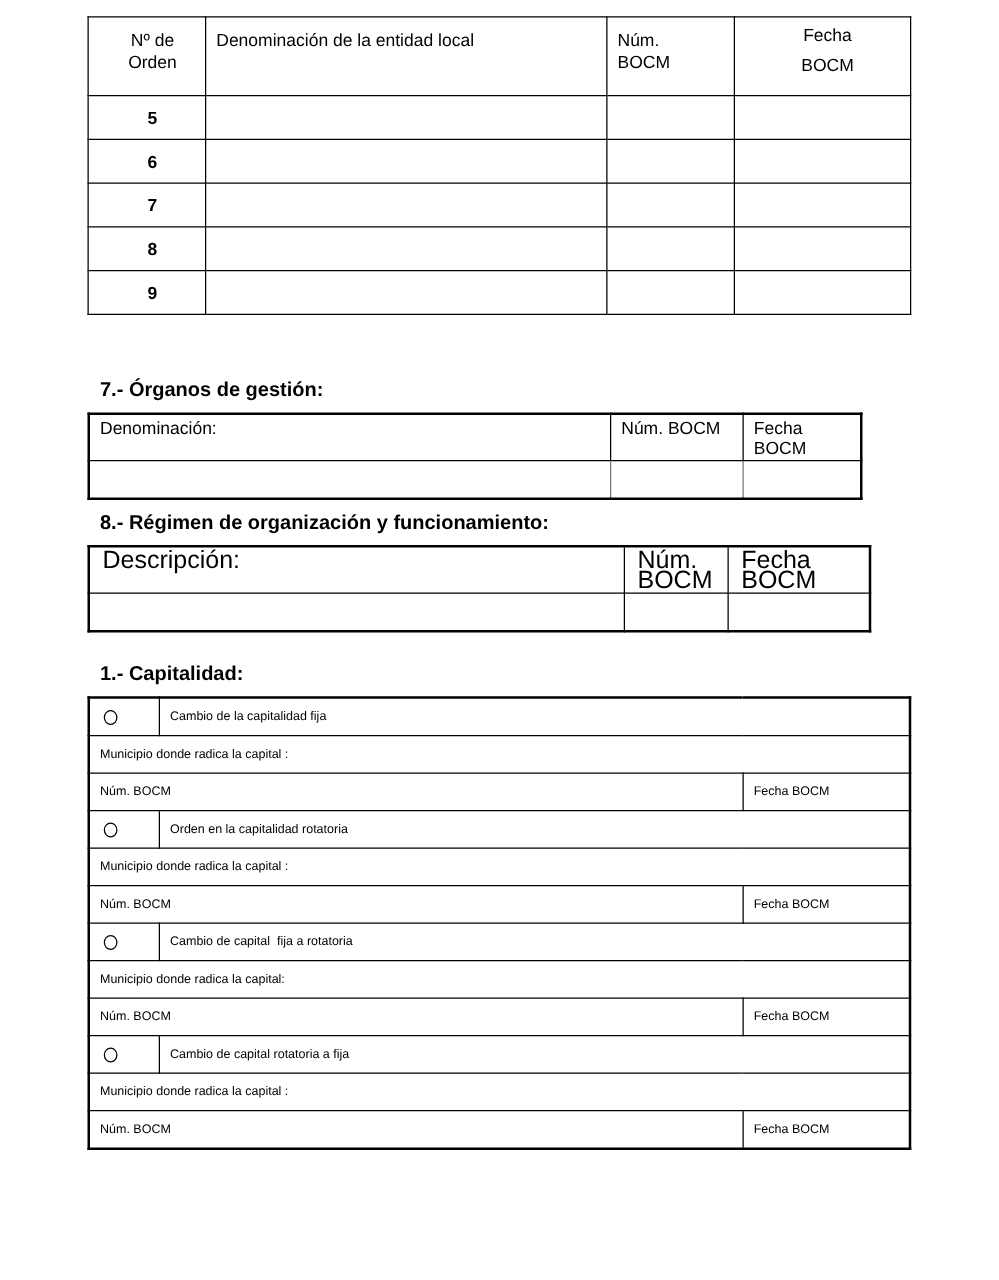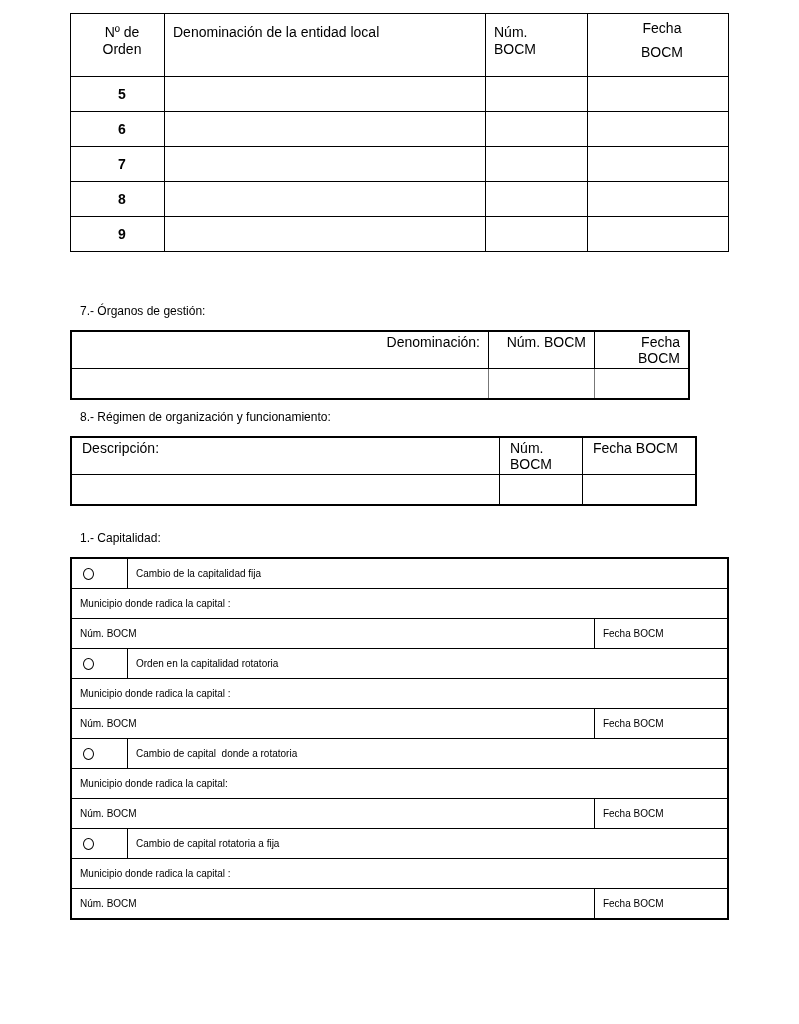--- a/index.html
+++ b/index.html
@@ -19,34 +19,34 @@
   #t-entities td.c3 { width: 93px; padding-left: 8px; }
   #t-entities td.c4 { padding-left: 8px; text-align: center; }
   #t-entities tr.hdr td { font-size: 14px; line-height: 17px; }
   #t-entities tr.hdr td.c1 { padding-top: 10px; }
   #t-entities tr.hdr td.c2 { padding-top: 10px; }
   #t-entities tr.hdr td.c3 { padding-top: 10px; }
   #t-entities tr.hdr td.c4 { padding-top: 2px; line-height: 24px; }
   #t-entities tr.row td.c1 { font-weight: bold; font-size: 14px; vertical-align: middle; }
 
   .section-title {
-    position: absolute; left: 80px; font-weight: normal; font-size: 12px;
+    position: absolute; left: 80px; font-weight: bold; font-size: 16px;
   }
 
   
-  #t-organos { left: 70px; top: 330px; width: 620px; border: 2.5px solid #000; text-align: right; }
+  #t-organos { left: 70px; top: 330px; width: 620px; border: 2.5px solid #000; }
   #t-organos td { font-size: 14px; padding: 2px 8px; }
   #t-organos tr.hdr td { height: 18px; }
   #t-organos tr.val td { height: 25px; border-color: #777; }
   #t-organos td.c1 { width: 400px; }
   #t-organos td.c2 { width: 89px; }
 
   
   #t-regimen { left: 70px; top: 436px; width: 627px; border: 2.5px solid #000; }
-  #t-regimen td { font-size: 14px; padding: 2px 10px; line-height: 16px; }
+  #t-regimen td { font-size: 20px; padding: 2px 10px; line-height: 16px; }
   #t-regimen tr.hdr td { height: 31px; }
   #t-regimen tr.val td { height: 25px; }
   #t-regimen td.c1 { width: 407px; }
   #t-regimen td.c2 { width: 62px; padding-left: 10px; }
 
   
   #t-capital { left: 70px; top: 557px; width: 659px; border: 2.5px solid #000; }
   #t-capital td { font-size: 10px; height: 29px; vertical-align: middle; padding: 0 8px; border-width: 1.5px; }
   #t-capital td.radio { width: 36px; padding-left: 11px; }
   #t-capital td.half { width: 312px; }
@@ -154,21 +154,21 @@
   <tr>
     <td colspan="3">Municipio donde radica la capital :</td>
   </tr>
   <tr>
     <td colspan="2" class="half">Núm. BOCM</td>
     <td>Fecha BOCM</td>
   </tr>
 
   <tr>
     <td class="radio"><span class="radio-mark"></span></td>
-    <td colspan="2" style="white-space:pre;">Cambio de capital  donde a rotatoria</td>
+    <td colspan="2" style="white-space:pre;">Cambio de capital  fija a rotatoria</td>
   </tr>
   <tr>
     <td colspan="3">Municipio donde radica la capital:</td>
   </tr>
   <tr>
     <td colspan="2" class="half">Núm. BOCM</td>
     <td>Fecha BOCM</td>
   </tr>
 
   <tr>

